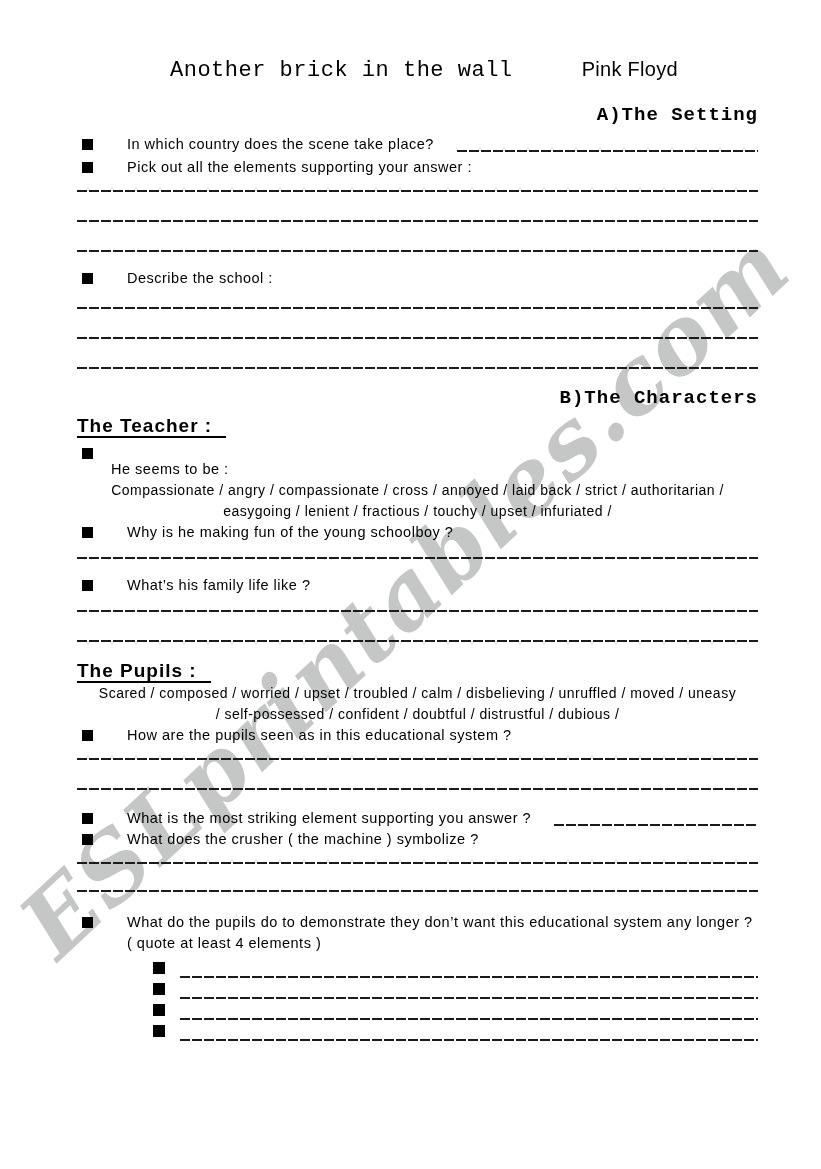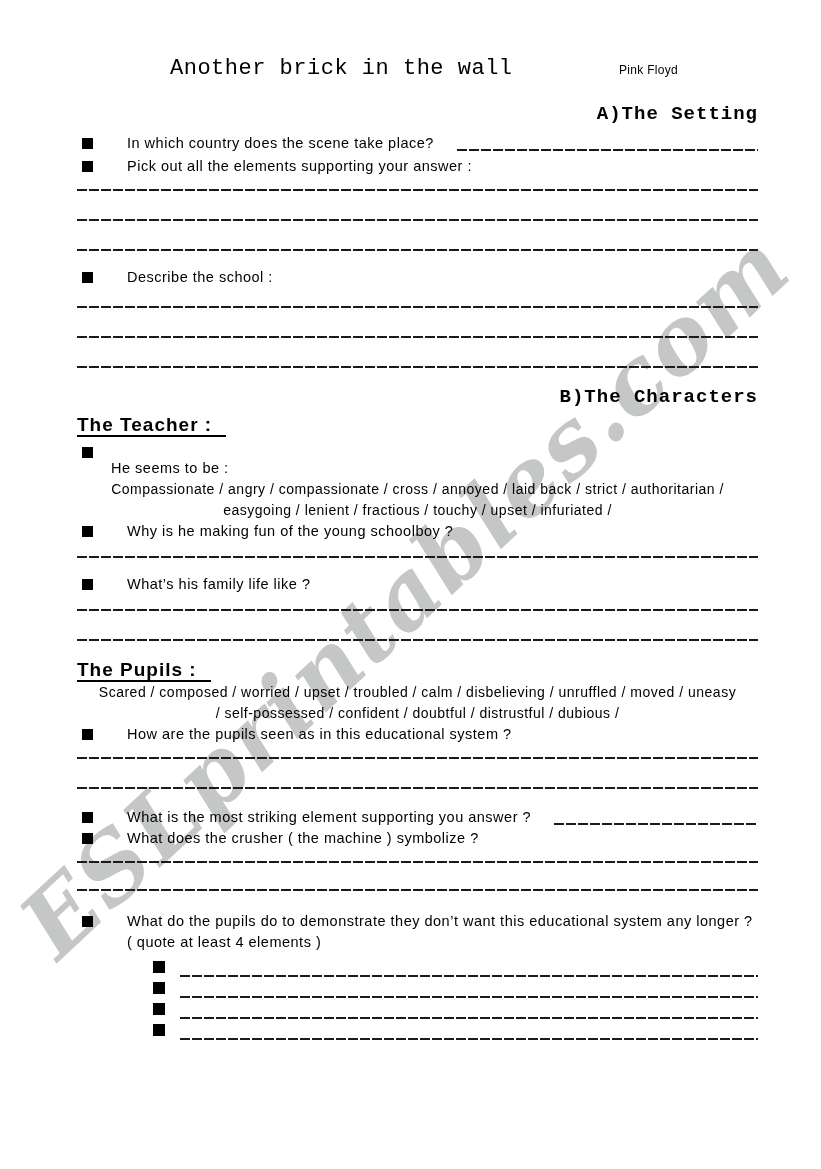--- a/index.html
+++ b/index.html
@@ -35,21 +35,21 @@
   }
   
   .title-row { display: flex; align-items: baseline; line-height: 26px; }
   .doc-title {
     font-family: "Liberation Mono", "DejaVu Sans Mono", monospace;
     font-size: 22px;
     margin-left: 93px;
     letter-spacing: 0.5px;
     white-space: nowrap;
   }
-  .artist { margin-left: auto; margin-right: 80px; font-size: 12px; letter-spacing: 0.3px; }
+  .artist { margin-left: auto; margin-right: 80px; font-size: 20px; letter-spacing: 0.3px; }
   
   .section-head {
     font-family: "Liberation Mono", "DejaVu Sans Mono", monospace;
     font-weight: bold;
     font-size: 19px;
     line-height: 22px;
     letter-spacing: 1px;
     text-align: right;
   }
   .section-head .lbl { display: inline-block; margin-left: 28px; width: 57px; }

